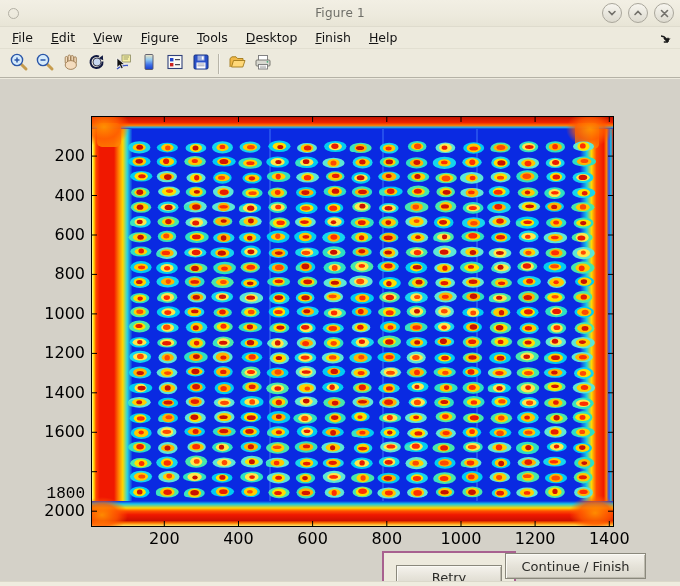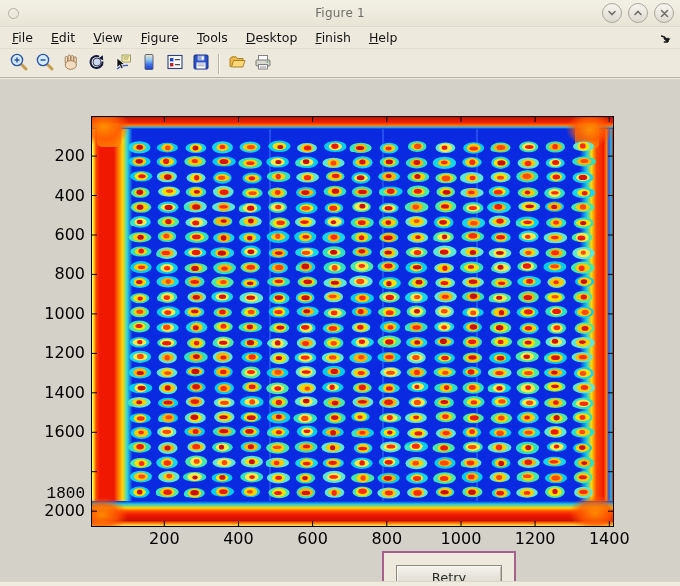--- a/index.html
+++ b/index.html
@@ -1590,20 +1590,21 @@
           <line x1="0" y1="354.7" x2="5" y2="354.7" stroke="#000"></line>
           <line x1="516" y1="354.7" x2="521" y2="354.7" stroke="#000"></line>
           <line x1="0" y1="394.2" x2="5" y2="394.2" stroke="#000"></line>
           <line x1="516" y1="394.2" x2="521" y2="394.2" stroke="#000"></line>
         </svg>
     </div>
 
     <div class="retry-ring">
       <button class="push-btn retry-btn">Retry</button>
     </div>
+    <button class="push-btn continue-btn">Continue / Finish</button>
   <div class="tick-label xtick" style="left: 140.31px; top: 453px;">200</div>
       <div class="tick-label xtick" style="left: 214.473px; top: 453px;">400</div>
       <div class="tick-label xtick" style="left: 288.637px; top: 453px;">600</div>
       <div class="tick-label xtick" style="left: 362.801px; top: 453px;">800</div>
       <div class="tick-label xtick" style="left: 436.964px; top: 453px;">1000</div>
       <div class="tick-label xtick" style="left: 511.128px; top: 453px;">1200</div>
       <div class="tick-label xtick" style="left: 585.292px; top: 453px;">1400</div>
       <div class="tick-label ytick" style="left: 37px; top: 70.0651px;">200</div>
       <div class="tick-label ytick" style="left: 37px; top: 109.525px;">400</div>
       <div class="tick-label ytick" style="left: 37px; top: 148.985px;">600</div>

